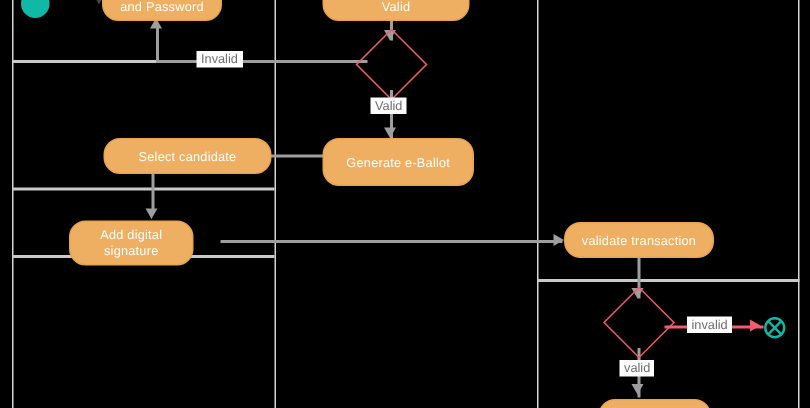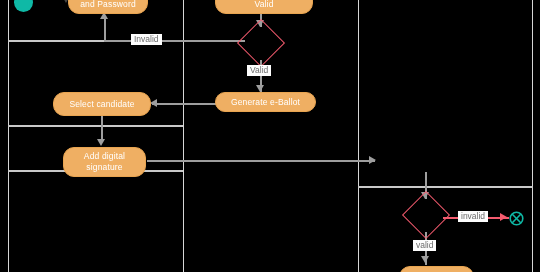--- a/index.html
+++ b/index.html
@@ -184,32 +184,35 @@
     </div>
 
   <div class="node" style="left:68px;top:-14px;width:80px;height:28px;align-items:flex-end;padding-bottom:3px">
     <span>and Password</span>
   </div>
 
   <div class="node" style="left:215px;top:-14px;width:98px;height:28px;align-items:flex-end;padding-bottom:3px">
     <span>Valid</span>
   </div>
 
-  <div class="node" style="left:53px;top:92px;width:98px;height:24px">
+  <div class="node" style="left:69px;top:92px;width:112px;height:24px">
     <span>Select candidate</span>
   </div>
 
-  <div class="node" style="left:215px;top:92px;width:101px;height:20px">
+  <div class="node" style="left:215px;top:92px;width:101px;height:32px">
     <span>Generate e-Ballot</span>
   </div>
 
-  <div class="node" style="left:63px;top:147px;width:83px;height:30px">
+  <div class="node" style="left:46px;top:147px;width:83px;height:30px">
     <span>Add digital signature</span>
   </div>
 
+  <div class="node" style="left:376px;top:148px;width:100px;height:24px">
+    <span>validate transaction</span>
+  </div>
 
   <div class="node" style="left:399px;top:266px;width:75px;height:24px">
     <span></span>
   </div>
 
   <div class="edge-label" style="left:131px;top:34px">Invalid</div>
   <div class="edge-label" style="left:247px;top:65px">Valid</div>
   <div class="edge-label" style="left:458px;top:211px">invalid</div>
   <div class="edge-label" style="left:413px;top:240px">valid</div>
 

